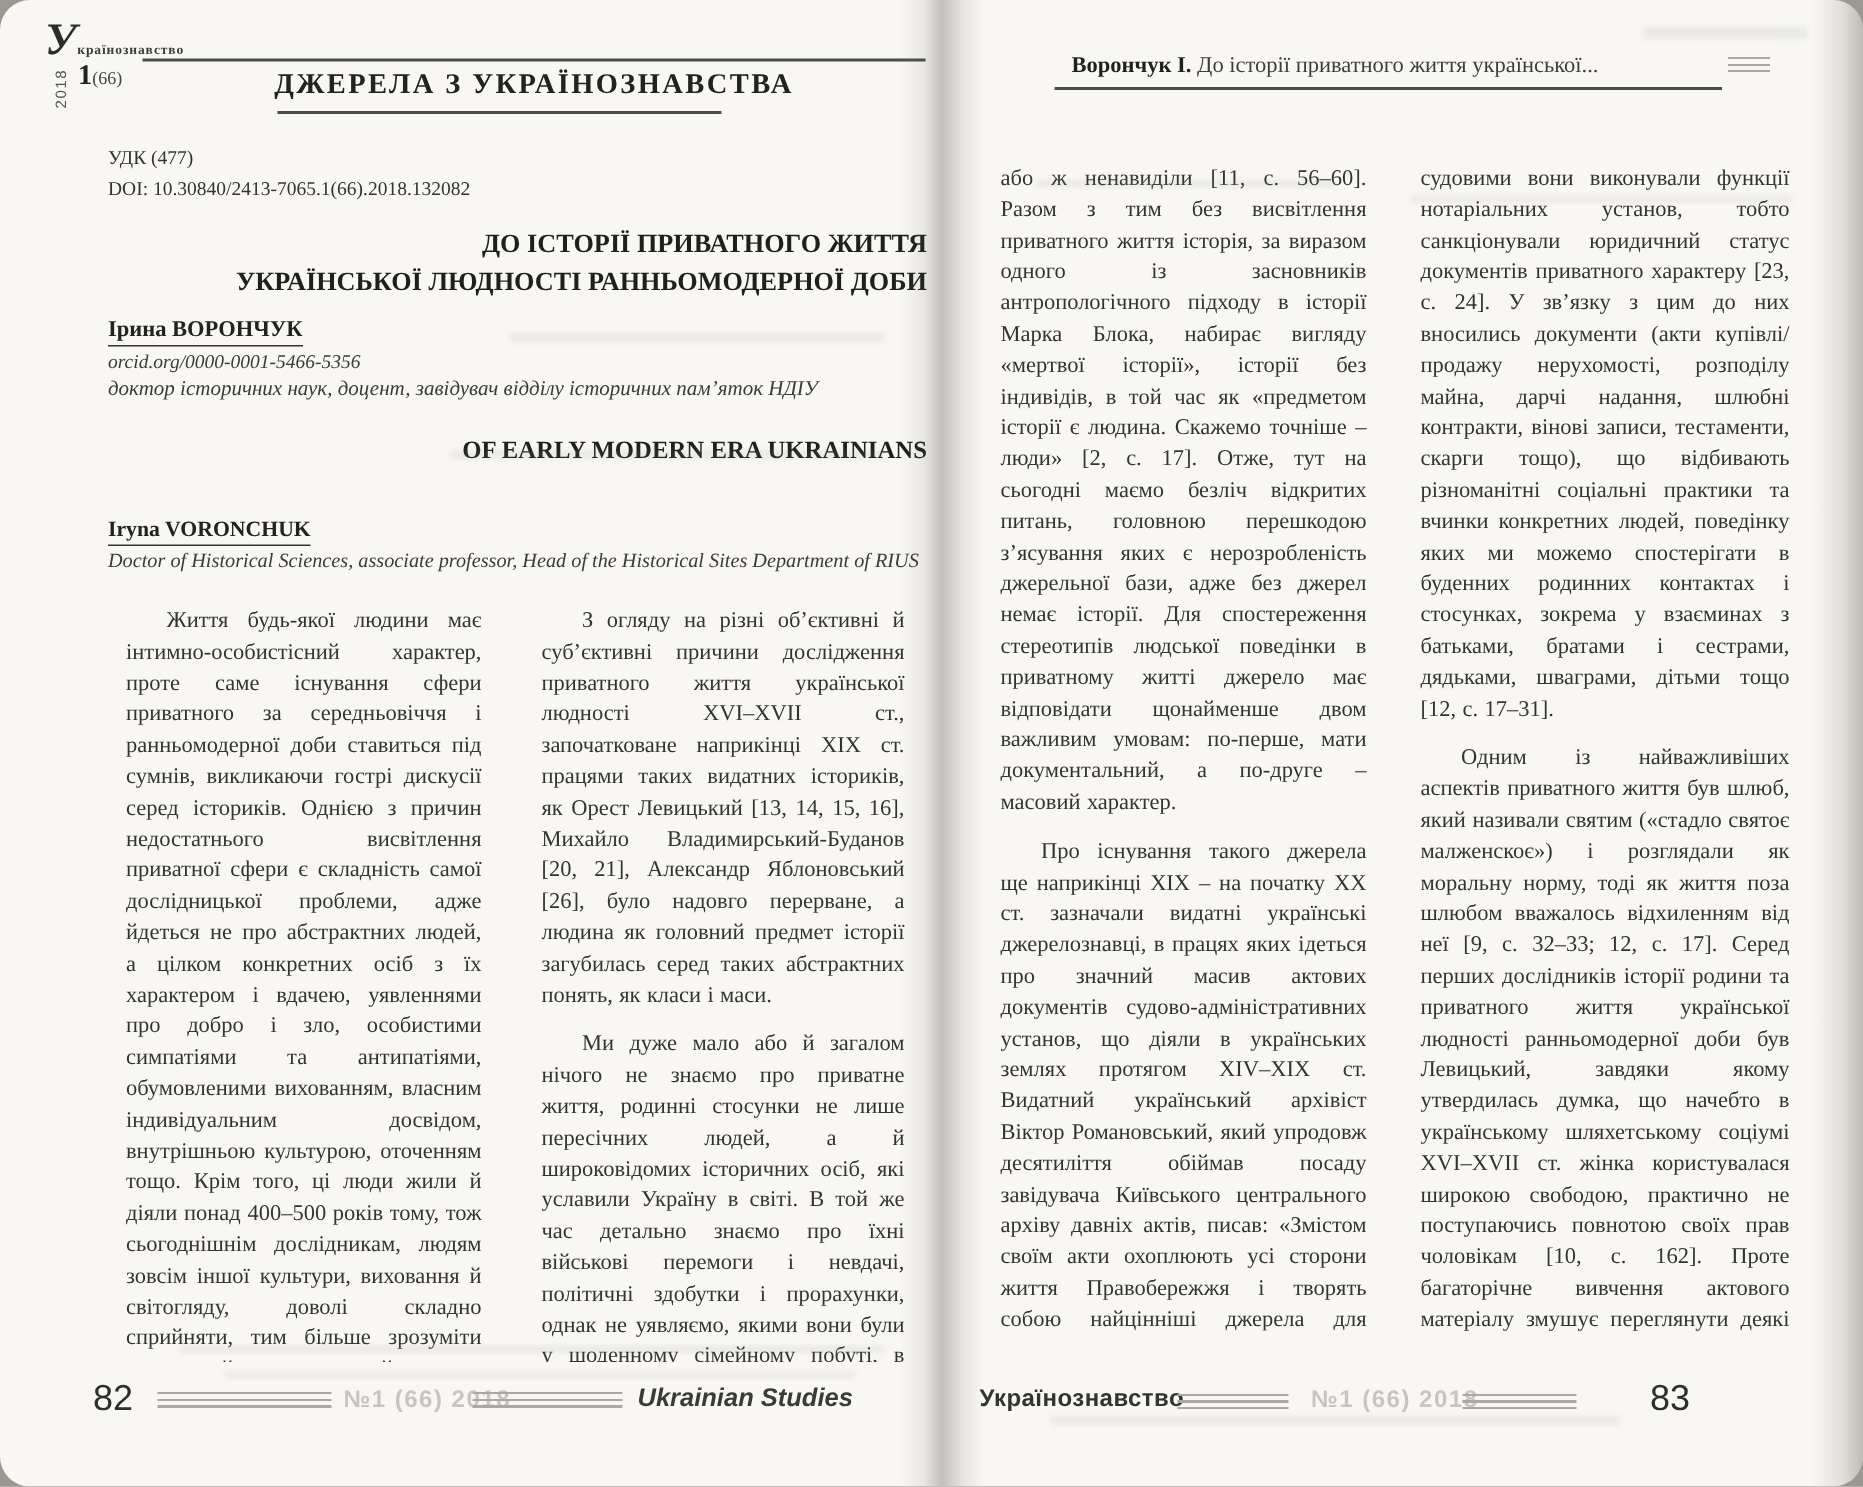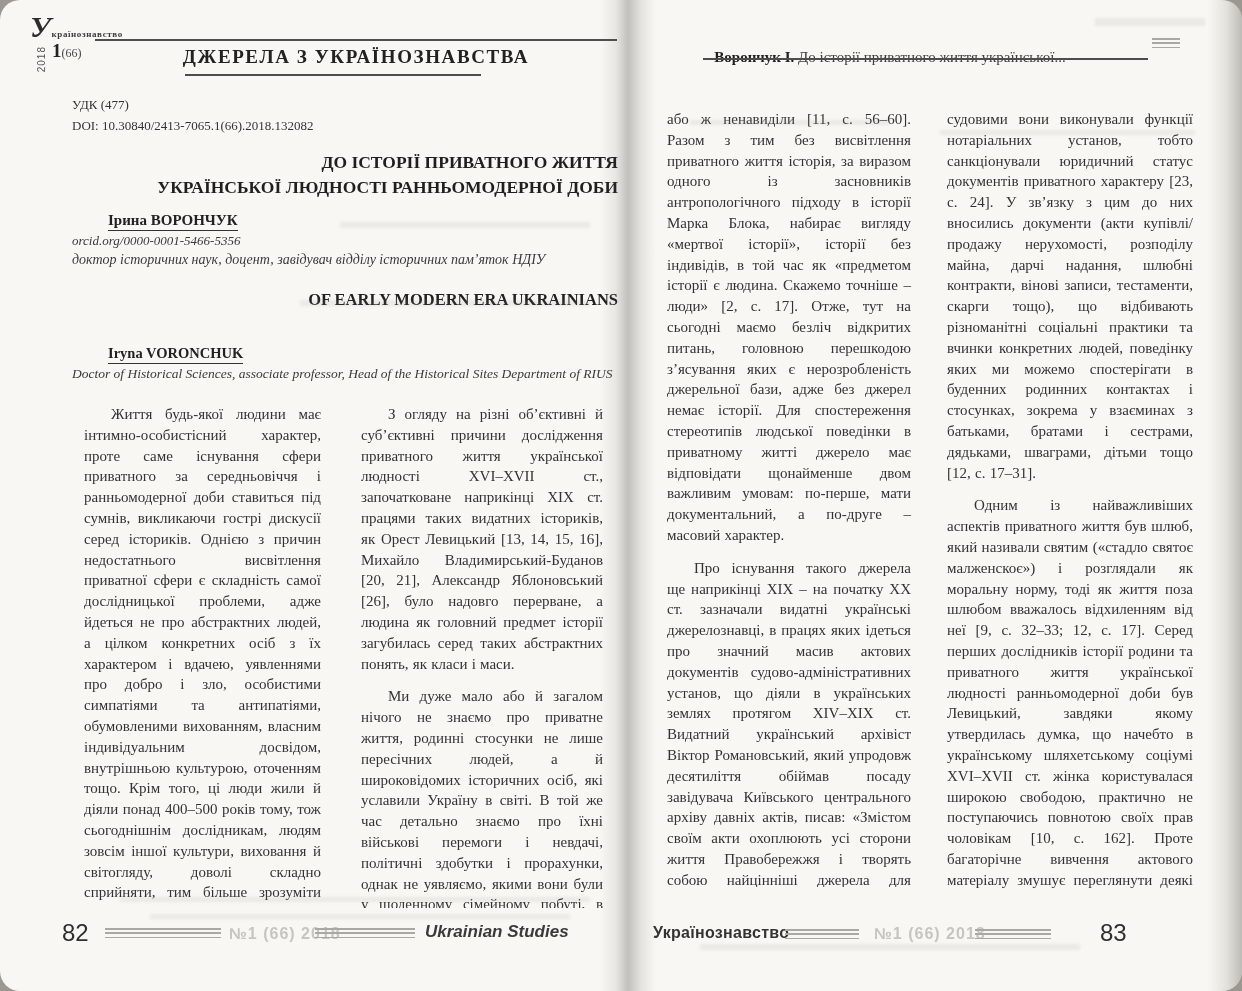--- a/index.html
+++ b/index.html
@@ -26,28 +26,28 @@
     background-image:repeating-linear-gradient(to bottom,#a9a8a4 0px,#a9a8a4 1.6px,rgba(0,0,0,0) 1.6px,rgba(0,0,0,0) 4.4px);
   }
   .orn.small { height:10px; }
 
   
   .section-heading { width:522px; text-align:center; font-size:19px; font-weight:bold; letter-spacing:1.6px; color:#222; }
   .meta { font-size:13px; color:#333; }
   .title-uk, .title-en { width:548px; text-align:right; font-weight:bold; color:#1f1f1f; }
   .title-uk { font-size:17.5px; line-height:1.42; }
   .title-en { font-size:16.5px; line-height:1.45; }
-  .author { font-size:15px; font-weight:bold; color:#222; border-bottom:1.2px solid #333; display:inline-block; padding-bottom:1px;margin-left:36px; }
+  .author { font-size:15px; font-weight:bold; color:#222; border-bottom:1.2px solid #333; display:inline-block; padding-bottom:1px; }
   .author.en { font-size:14.5px; }
   .orcid { font-size:13px; font-style:italic; color:#3a3a3a; }
   .affil { font-size:14px; font-style:italic; color:#3a3a3a; }
   .affil.en { font-size:13.5px; }
 
   
-  .running-head { width:460px; text-align:center; font-size:15px; color:#3d3d3d;margin-top:13px; }
+  .running-head { width:460px; text-align:center; font-size:15px; color:#3d3d3d; }
   .running-head b { color:#1f1f1f; }
 
   
   .col { overflow:hidden; }
   .col p {
     margin:12px; font-size:15px; line-height:20.8px; text-align:justify;
     text-indent:27px; color:#333; word-spacing:0.5px;
   }
   .col p.cont { text-indent:0; }
 

